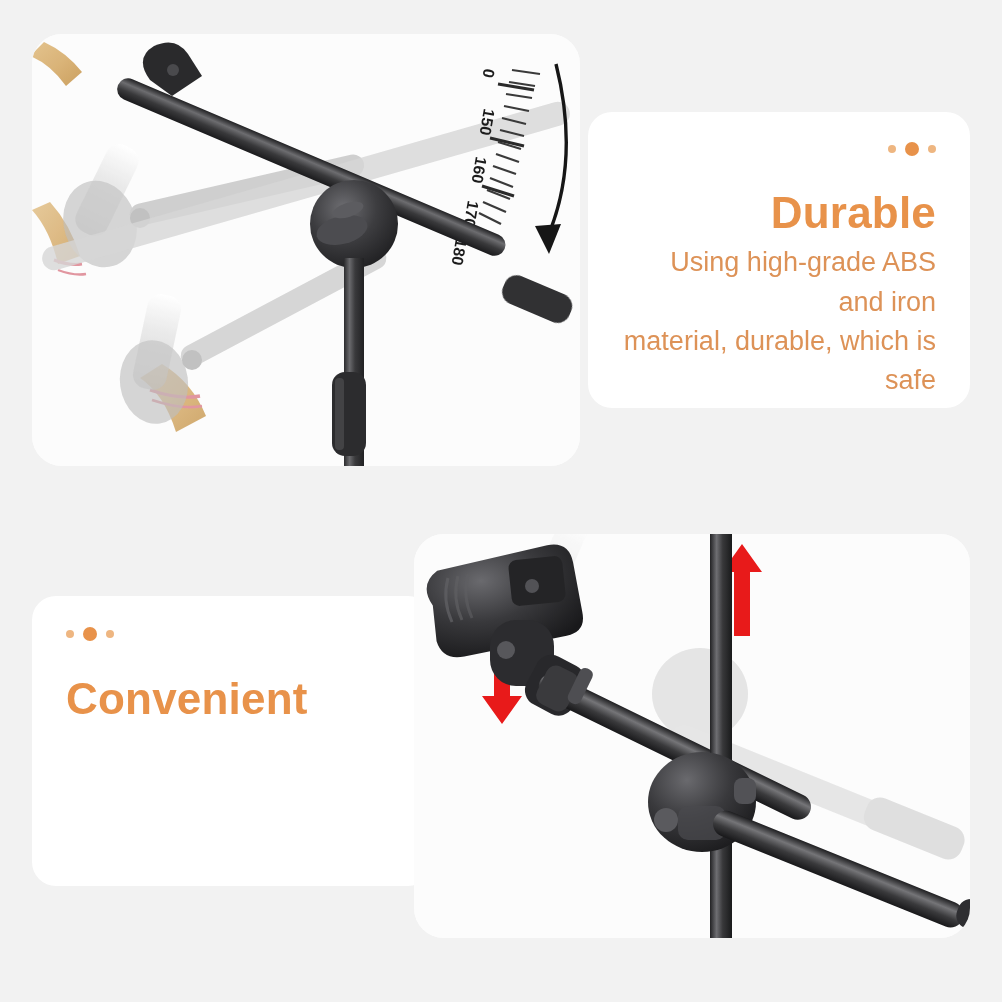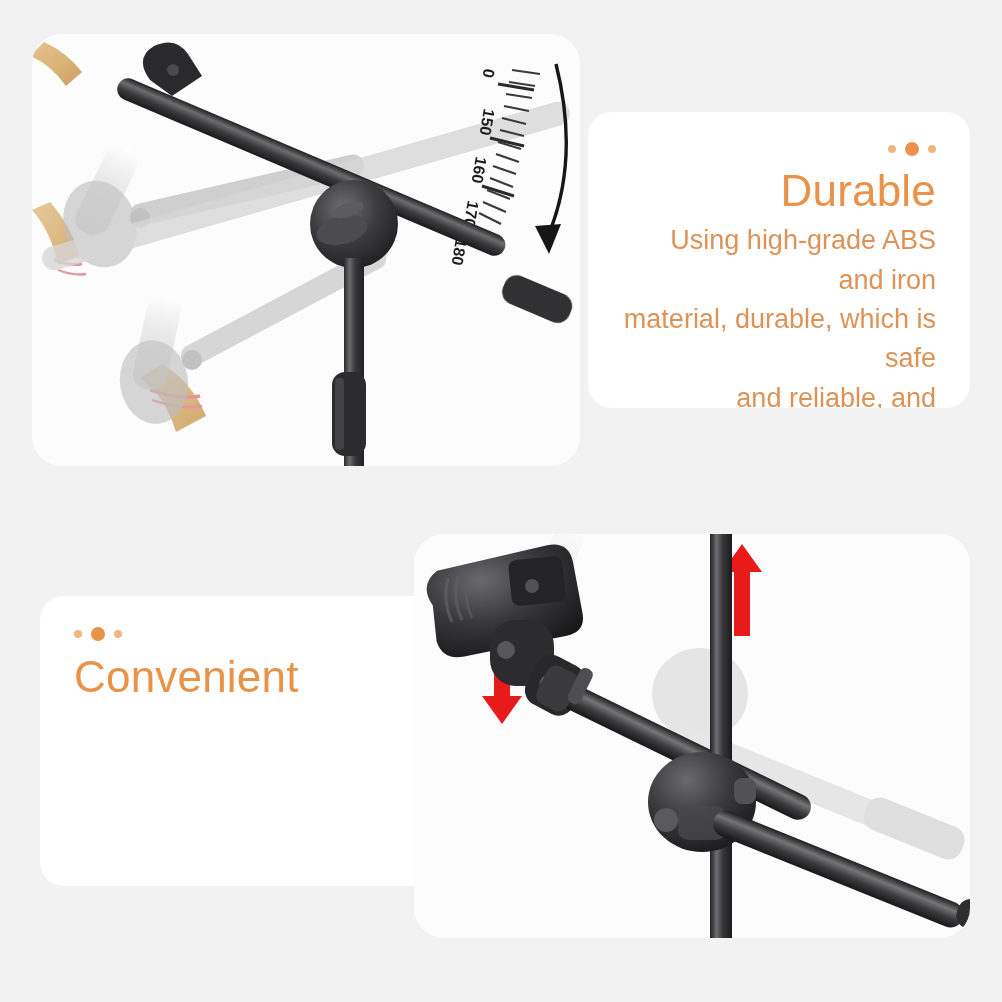--- a/index.html
+++ b/index.html
@@ -42,21 +42,21 @@
   }
 
   #panel-durable-text {
     left: 588px; top: 112px;
     width: 382px; height: 296px;
     border-radius: 24px;
   }
 
   
   #panel-convenient-text {
-    left: 40px;  top: 596px;
+    left: 32px;  top: 596px;
     width: 400px; height: 290px;
     border-radius: 24px;
   }
 
   #panel-convenient-photo {
     left: 414px; top: 534px;
     width: 556px; height: 404px;
     border-radius: 30px;
   }
 
@@ -77,25 +77,25 @@
   }
   .align-right .dots { justify-content: flex-end; }
   .align-left  .dots { justify-content: flex-start; }
 
   .dot      { border-radius: 50%; background: #eeb681; }
   .dot-sm   { width: 8px;  height: 8px; }
   .dot-lg   { width: 14px; height: 14px; background: #e8924a; }
 
   .feature-title {
     font-size: 44px;
-    font-weight: normal;
+    font-weight: bold;
     color: #e8924a;
     letter-spacing: 0.2px;
     line-height: 1.12;
-    margin-top: 10px;
+    margin-top: 32px;
   }
 
   .feature-body {
     font-size: 27px;
     line-height: 1.46;
     color: #dd9257;
     margin-top: 6px;
     white-space: pre-line;
   }
 

